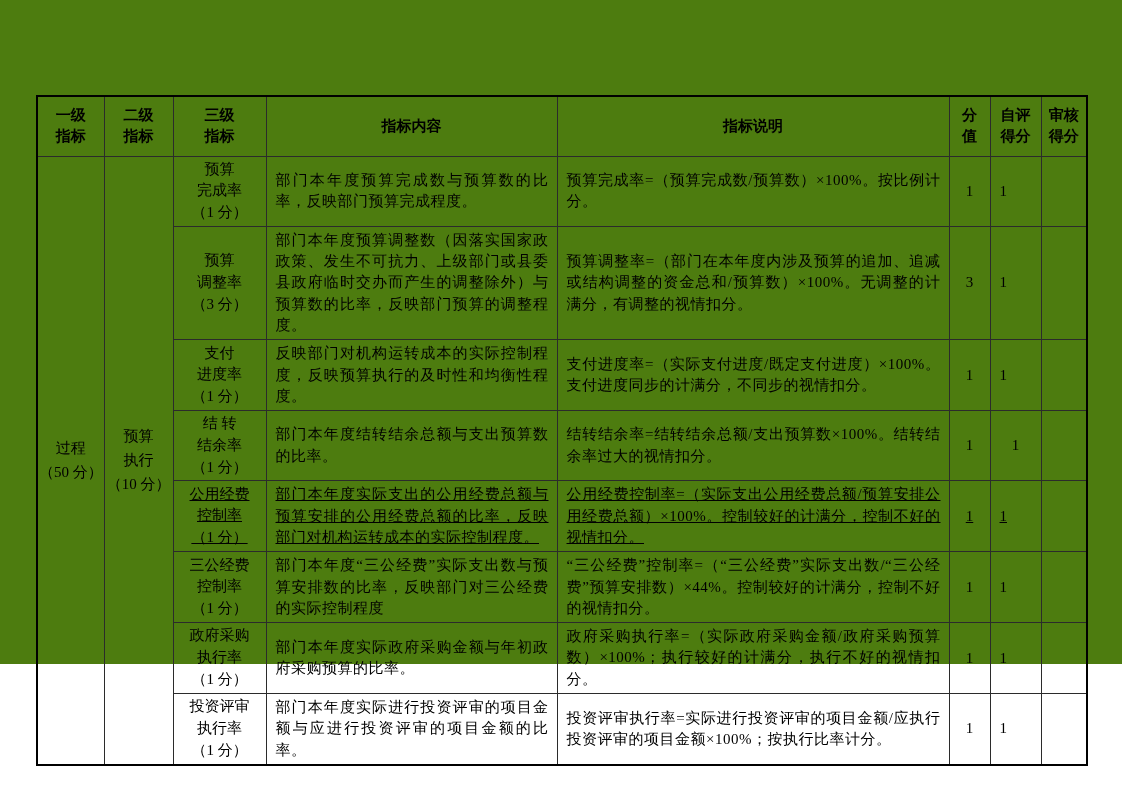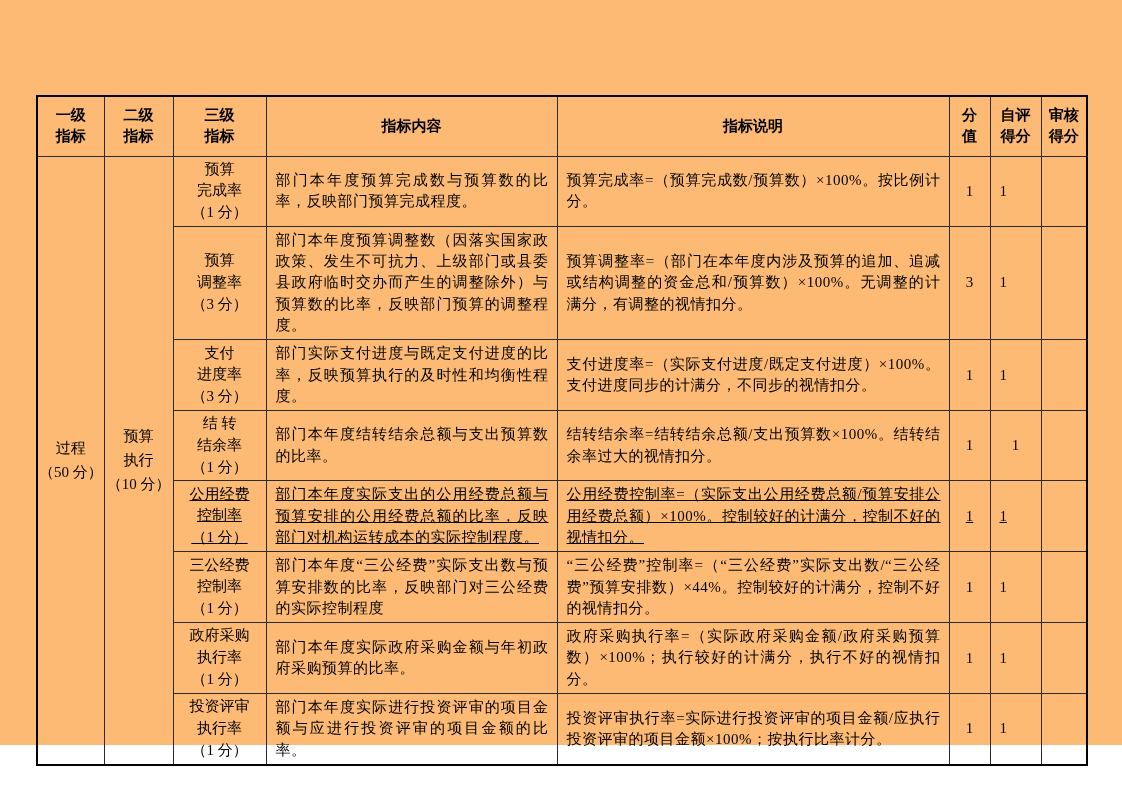--- a/index.html
+++ b/index.html
@@ -7,22 +7,22 @@
   body {
     width: 1122px;
     height: 793px;
     position: relative;
     font-family: "Liberation Serif", "DejaVu Serif", serif;
     color: #000;
   }
   .page {
     position: absolute;
     left: 0; top: 0;
-    width: 1122px; height: 745px;
-    background: #fdba74;
+    width: 1122px; height: 664px;
+    background: #4d7c0f;
   }
   table.perf-table {
     position: absolute;
     left: 36px;
     top: 95px;
     width: 1050px;
     border-collapse: collapse;
     table-layout: fixed;
     border: 2px solid #000;
   }
@@ -125,22 +125,22 @@
 （3 分）</td>
         <td class="content">部门本年度预算调整数（因落实国家政政策、发生不可抗力、上级部门或县委县政府临时交办而产生的调整除外）与预算数的比率，反映部门预算的调整程度。</td>
         <td class="desc">预算调整率=（部门在本年度内涉及预算的追加、追减或结构调整的资金总和/预算数）×100%。无调整的计满分，有调整的视情扣分。</td>
         <td class="score">3</td>
         <td class="self-score">1</td>
         <td class="audit-score"></td>
       </tr>
       <tr>
         <td class="indicator">支付
 进度率
-（3 分）</td>
-        <td class="content">部门实际支付进度与既定支付进度的比率，反映预算执行的及时性和均衡性程度。</td>
+（1 分）</td>
+        <td class="content">反映部门对机构运转成本的实际控制程度，反映预算执行的及时性和均衡性程度。</td>
         <td class="desc">支付进度率=（实际支付进度/既定支付进度）×100%。支付进度同步的计满分，不同步的视情扣分。</td>
         <td class="score">1</td>
         <td class="self-score">1</td>
         <td class="audit-score"></td>
       </tr>
       <tr>
         <td class="indicator">结 转
 结余率
 （1 分）</td>
         <td class="content">部门本年度结转结余总额与支出预算数的比率。</td>

